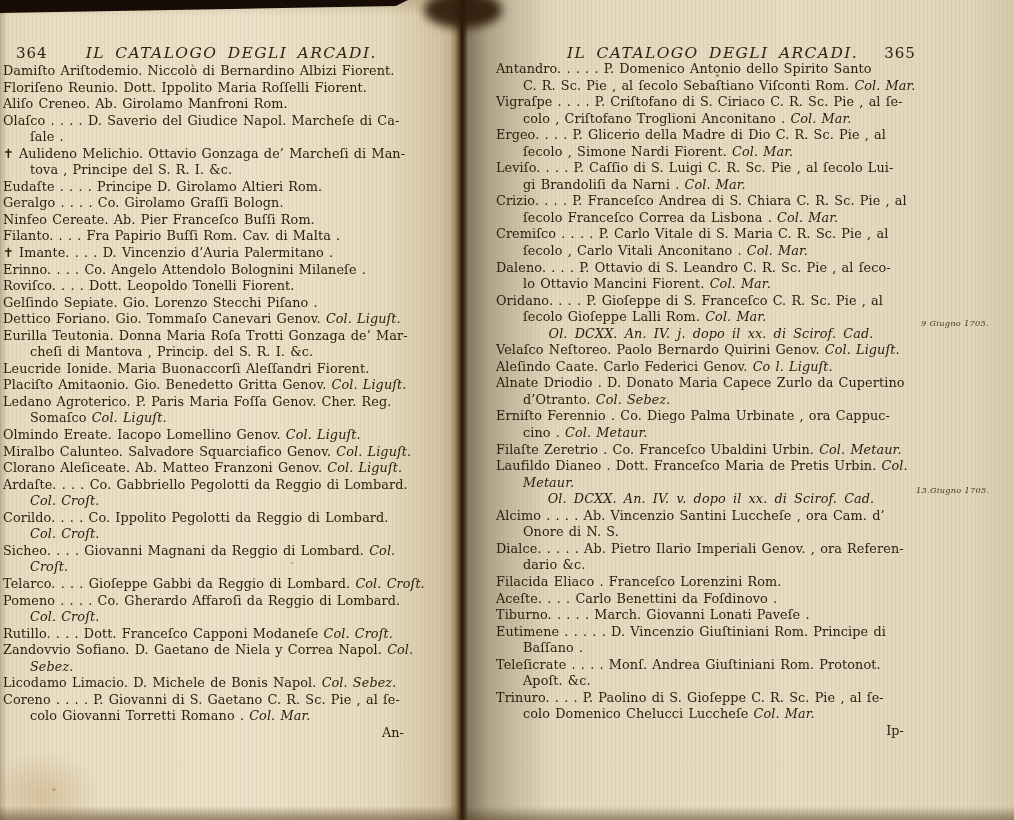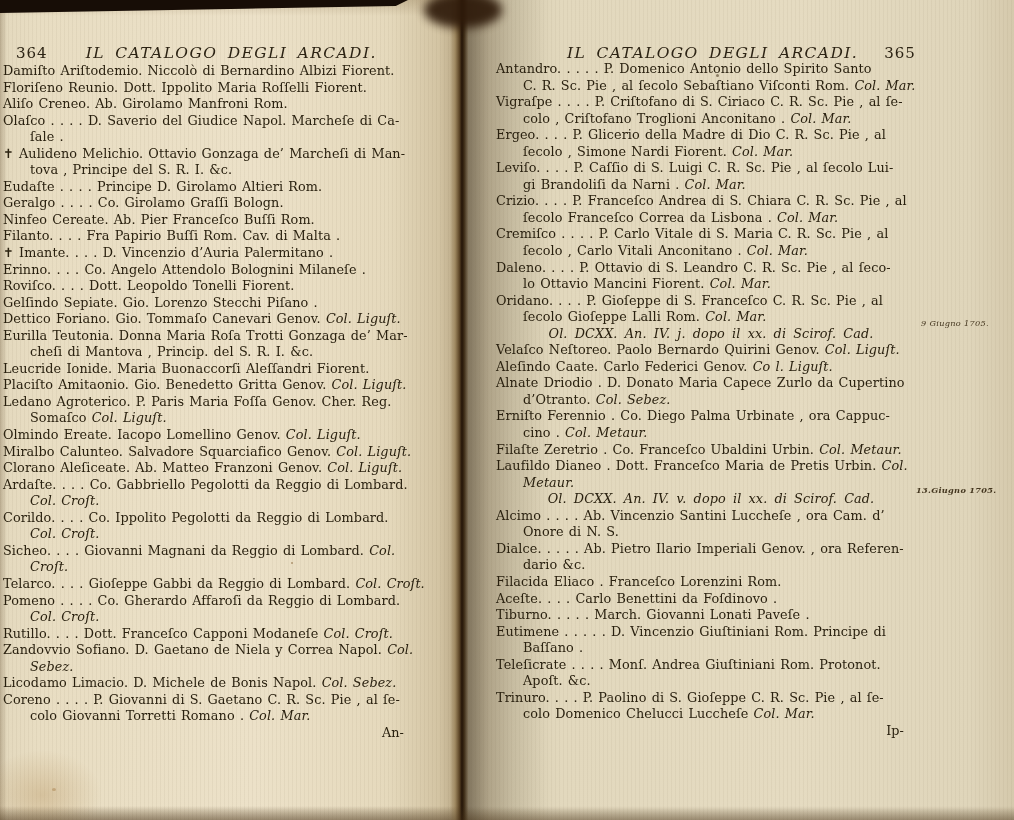--- a/index.html
+++ b/index.html
@@ -92,21 +92,21 @@
   .page-left .catchword{padding-right:46px;}
   .page-right .catchword{padding-right:22px;}
   .it{font-style:italic;}
 
   
   .margin-note{
     position:absolute; font-size:8.2px; font-style:italic; color:#44361f;
     letter-spacing:0.3px; white-space:nowrap; z-index:4;
   }
   .note-1{left:458px; top:318px;}
-  .note-2{left:453px; top:485px;font-weight:bold;}
+  .note-2{left:453px; top:485px;}
 </style>
 </head>
 <body>
 
 <div class="scene">
 
   <div class="page page-left">
     <div class="header-row">
       <span class="pagenum">364</span>
       <span class="header-title">IL CATALOGO DEGLI ARCADI.</span>

